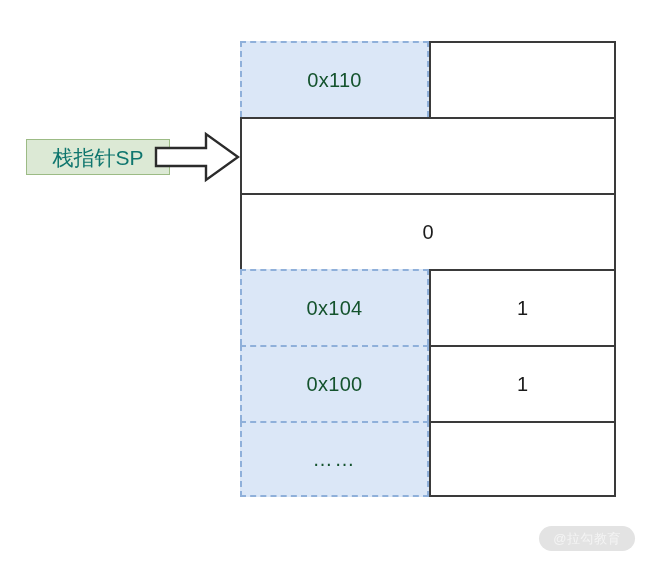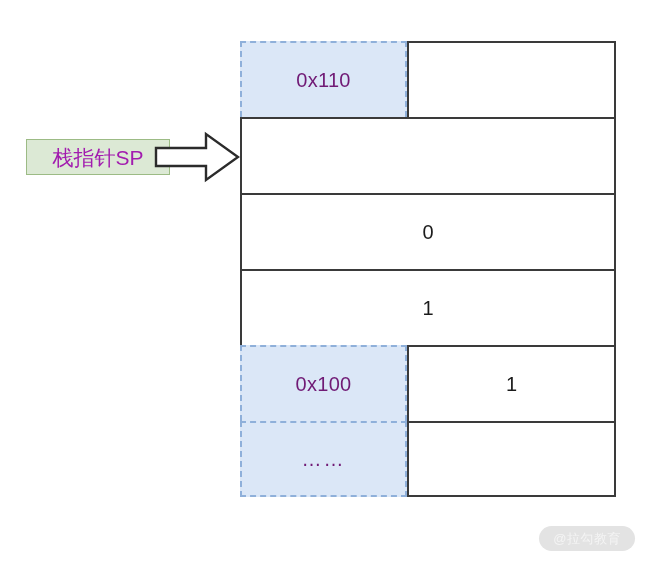--- a/index.html
+++ b/index.html
@@ -31,21 +31,21 @@
     width: 144px;
     height: 36px;
     background: #dce9d5;
     border: 1px solid #9cbb85;
     box-sizing: border-box;
     display: flex;
     align-items: center;
     justify-content: center;
     font-size: 21px;
     line-height: 1;
-    color: #a21caf;
+    color: #0f766e;
     letter-spacing: 0px;
     white-space: nowrap;
   }
 
   
   .sp-arrow {
     position: absolute;
     left: 154px;
     top: 128px;
     width: 86px;
@@ -62,31 +62,31 @@
     height: 456px;
     display: flex;
     flex-direction: column;
   }
   .mem-row {
     display: flex;
     flex: 1 1 0;
     min-height: 0;
   }
   .addr-cell {
-    width: 167px;
+    width: 189px;
     box-sizing: border-box;
     background: #dbe7f7;
     border-left: 2px dashed #8fb0da;
     border-right: 2px dashed #8fb0da;
     border-top: 2px dashed #8fb0da;
     display: flex;
     align-items: center;
     justify-content: center;
     font-size: 20px;
-    color: #701a75;
+    color: #14532d;
     letter-spacing: 0.3px;
   }
   .mem-row:last-child .addr-cell {
     border-bottom: 2px dashed #8fb0da;
   }
   .val-cell {
     flex: 1 1 auto;
     box-sizing: border-box;
     background: #ffffff;
     border-left: 2px solid #3a3a3a;
@@ -143,20 +143,21 @@
 
     <div class="mem-row">
       <div class="val-cell"></div>
     </div>
 
     <div class="mem-row">
       <div class="val-cell">0</div>
     </div>
 
     <div class="mem-row">
+      <div class="addr-cell">0x104</div>
       <div class="val-cell">1</div>
     </div>
 
     <div class="mem-row">
       <div class="addr-cell">0x100</div>
       <div class="val-cell">1</div>
     </div>
 
     <div class="mem-row">
       <div class="addr-cell ellipsis">……</div>

